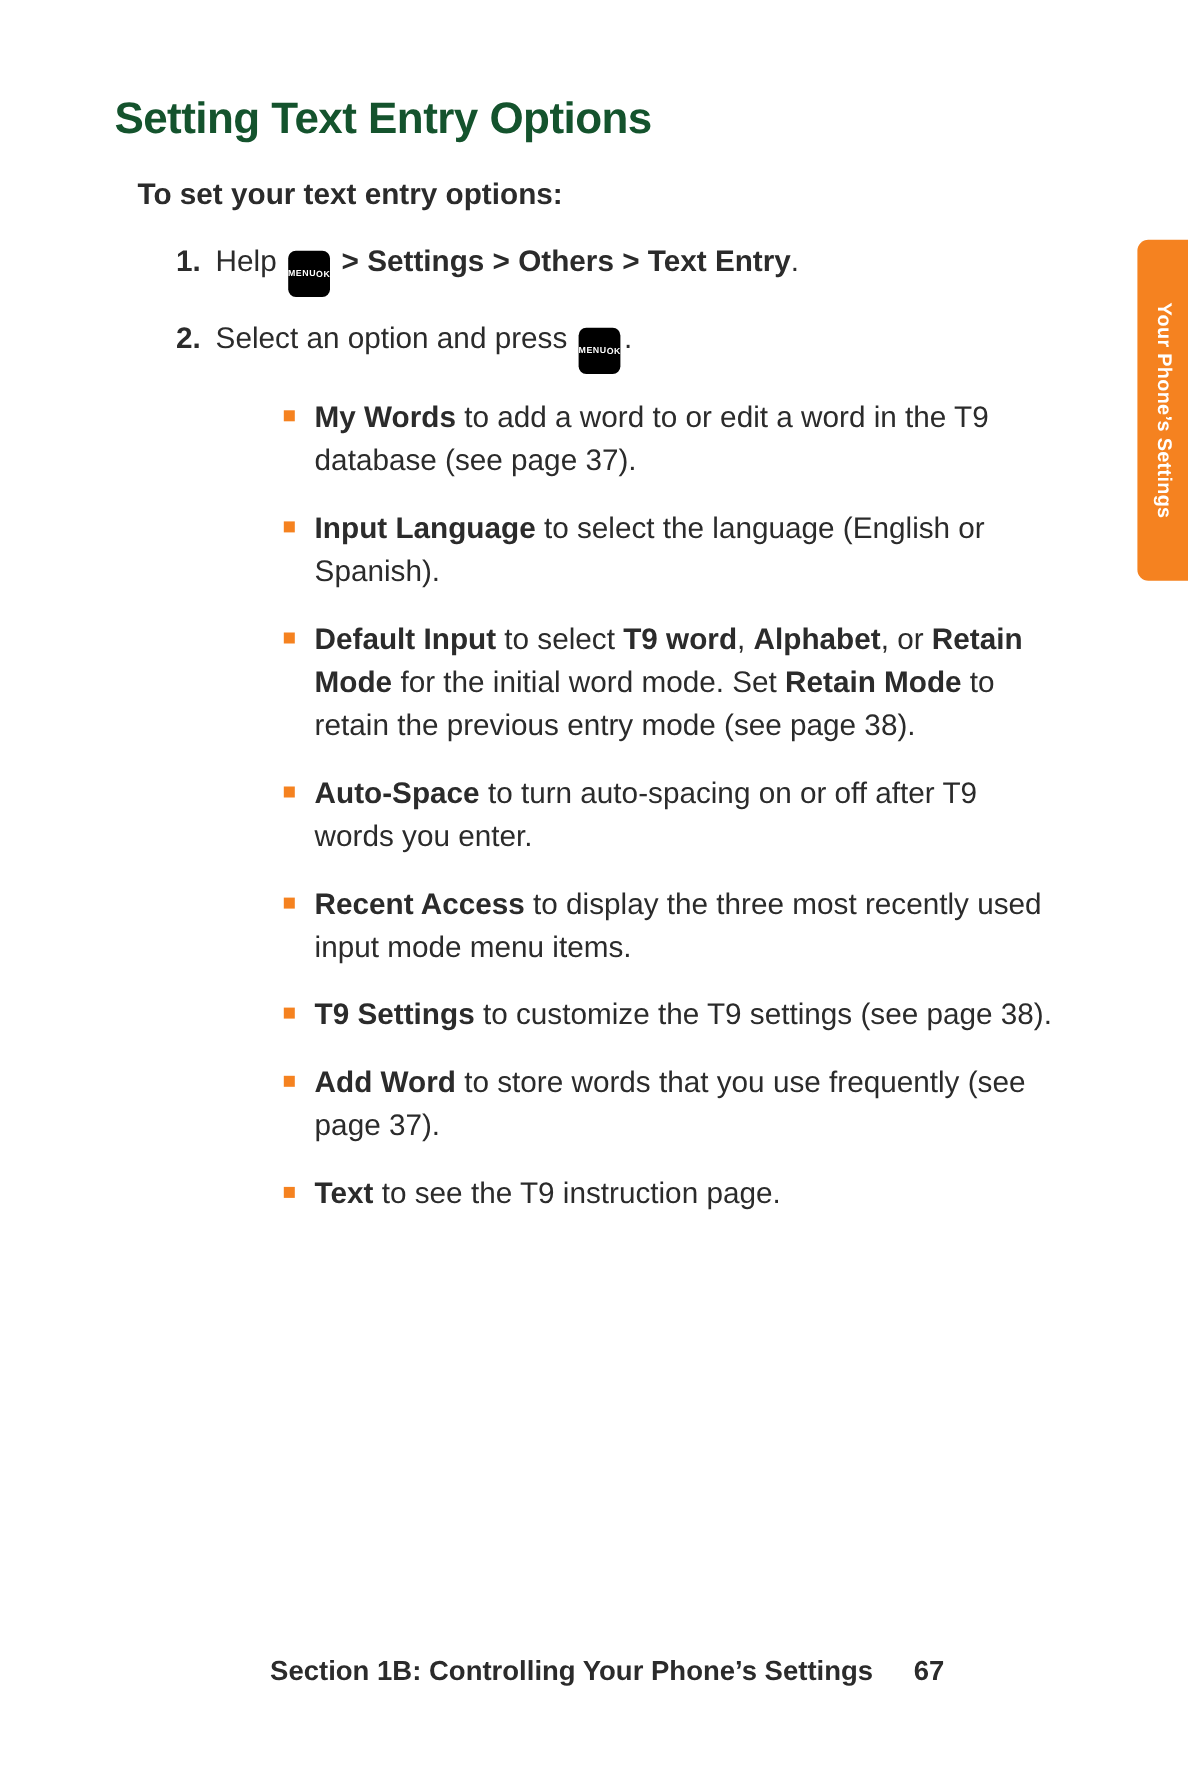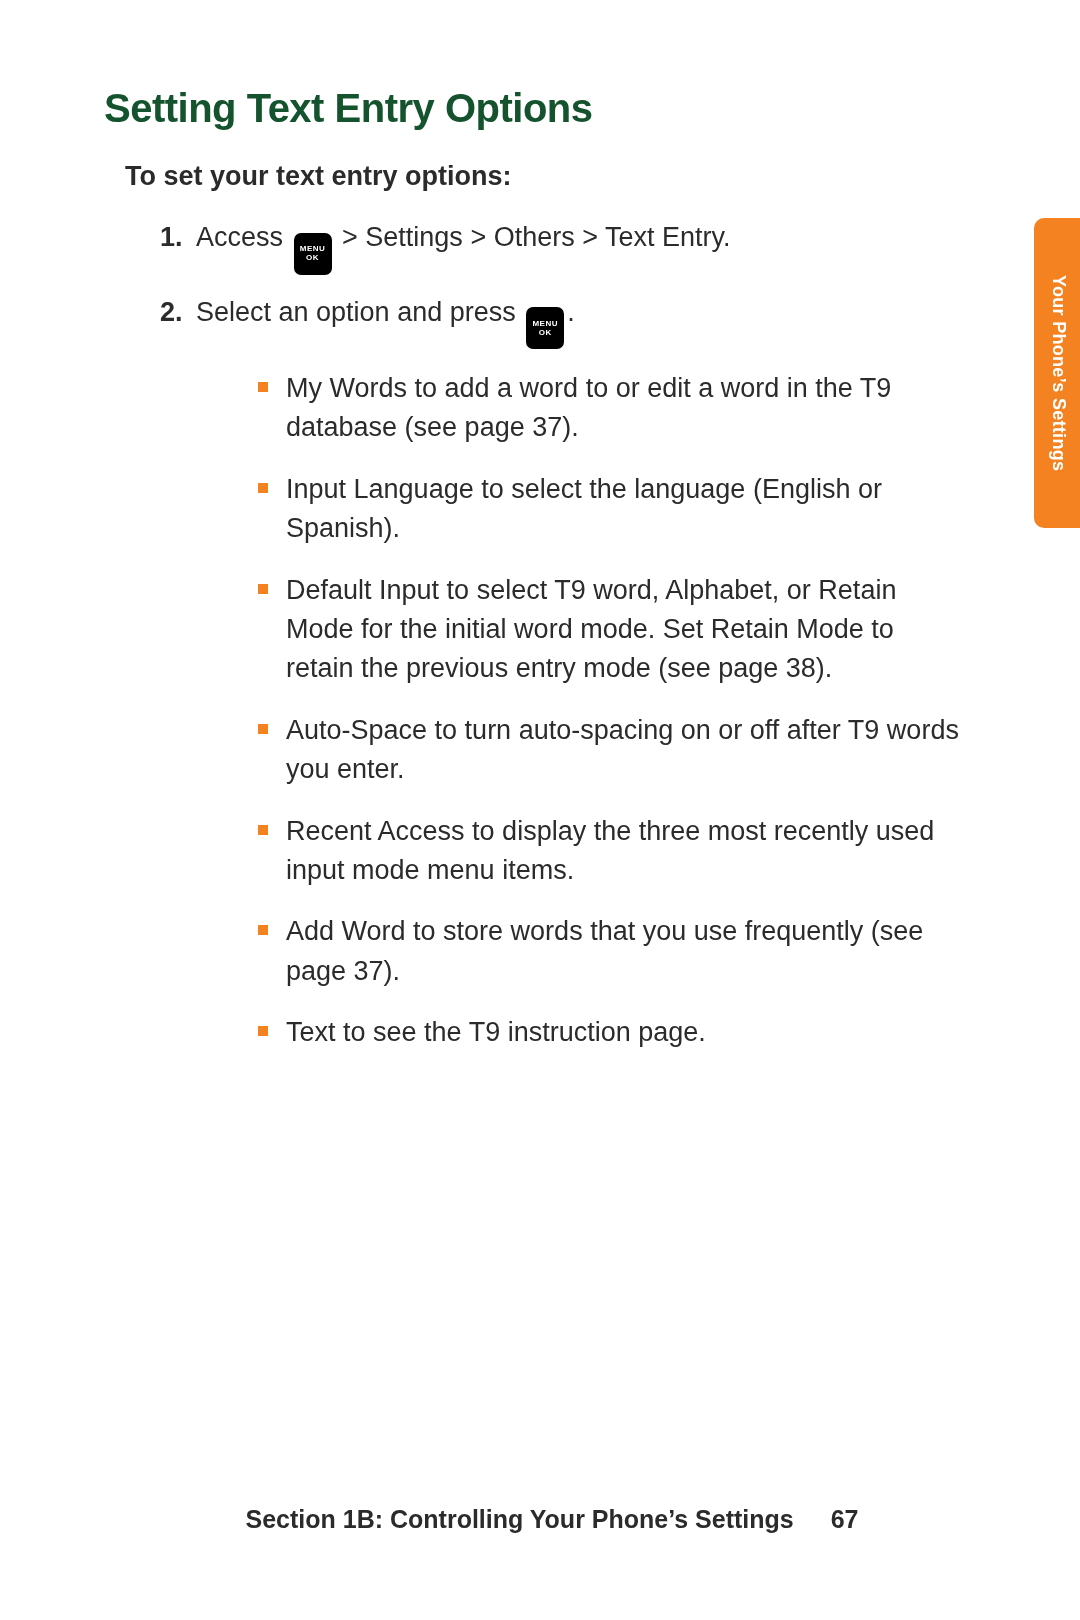--- a/index.html
+++ b/index.html
@@ -53,25 +53,25 @@
     padding-left: 36px;
   }
   ol.steps > li::before {
     content: counter(step) ".";
     position: absolute;
     left: 0;
     top: 0;
     font-weight: 700;
   }
 
-  .bold { font-weight: 400; }
+  .bold { font-weight: 700; }
 
   .menu-key {
     display: inline-flex;
-    flex-direction: column;
+    flex-direction: row;
     justify-content: center;
     align-items: center;
     background: #000;
     color: #fff;
     border-radius: 7px;
     width: 38px;
     height: 42px;
     line-height: 1;
     padding: 0;
     vertical-align: -5px;
@@ -144,21 +144,21 @@
 
 <div class="page">
 
   <h1 class="heading">Setting Text Entry Options</h1>
 
   <p class="lead">To set your text entry options:</p>
 
   <ol class="steps">
 
     <li>
-      <span>Access </span>
+      <span>Help </span>
       <span class="menu-key">
         <span class="top">MENU</span>
         <span class="bot">OK</span>
       </span>
       <span class="bold"> &gt; Settings &gt; Others &gt; Text Entry</span><span>.</span>
     </li>
 
     <li>
       <span>Select an option and press </span>
       <span class="menu-key">
@@ -176,20 +176,23 @@
         <li>
           <span class="bold">Default Input</span><span> to select </span><span class="bold">T9 word</span><span>, </span><span class="bold">Alphabet</span><span>, or </span><span class="bold">Retain Mode</span><span> for the initial word mode. Set </span><span class="bold">Retain Mode</span><span> to retain the previous entry mode (see page 38).</span>
         </li>
         <li>
           <span class="bold">Auto-Space</span><span> to turn auto-spacing on or off after T9 words you enter.</span>
         </li>
         <li>
           <span class="bold">Recent Access</span><span> to display the three most recently used input mode menu items.</span>
         </li>
         <li>
+          <span class="bold">T9 Settings</span><span> to customize the T9 settings (see page 38).</span>
+        </li>
+        <li>
           <span class="bold">Add Word</span><span> to store words that you use frequently (see page 37).</span>
         </li>
         <li>
           <span class="bold">Text</span><span> to see the T9 instruction page.</span>
         </li>
       </ul>
     </li>
 
   </ol>
 

